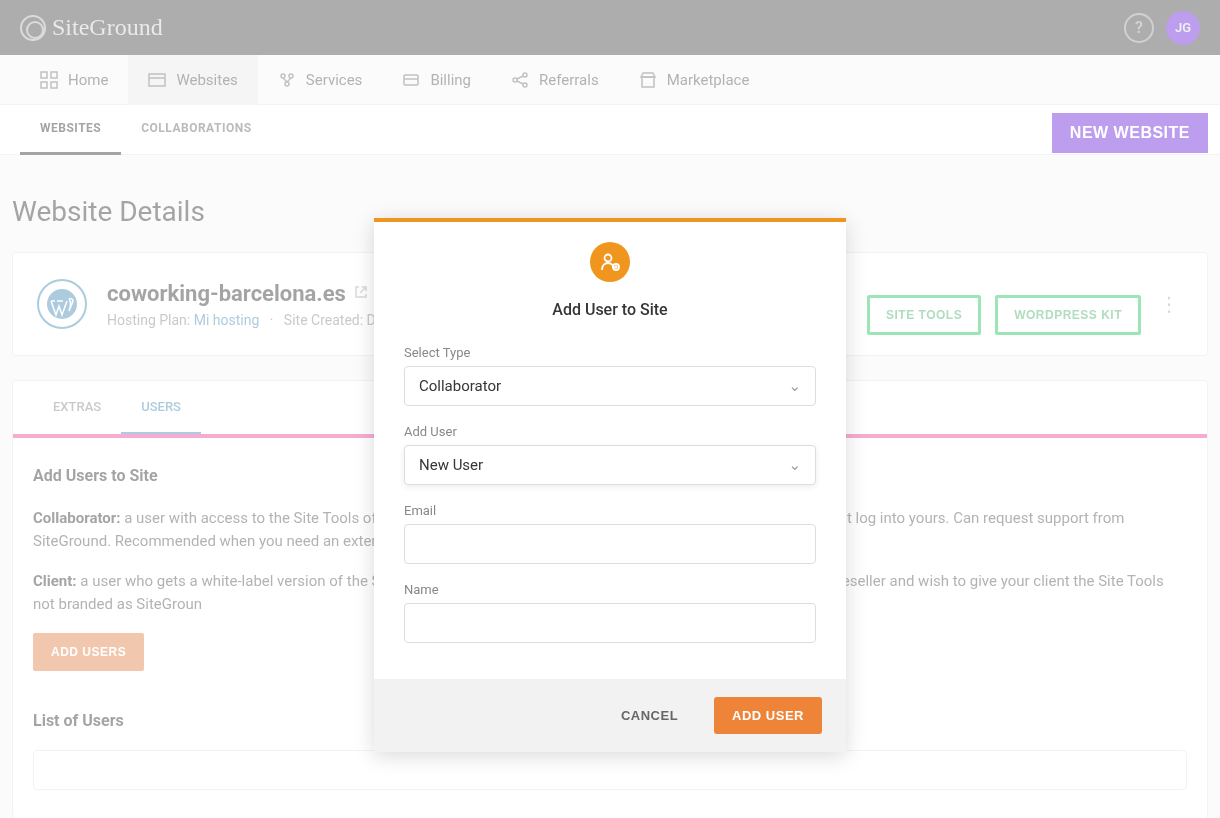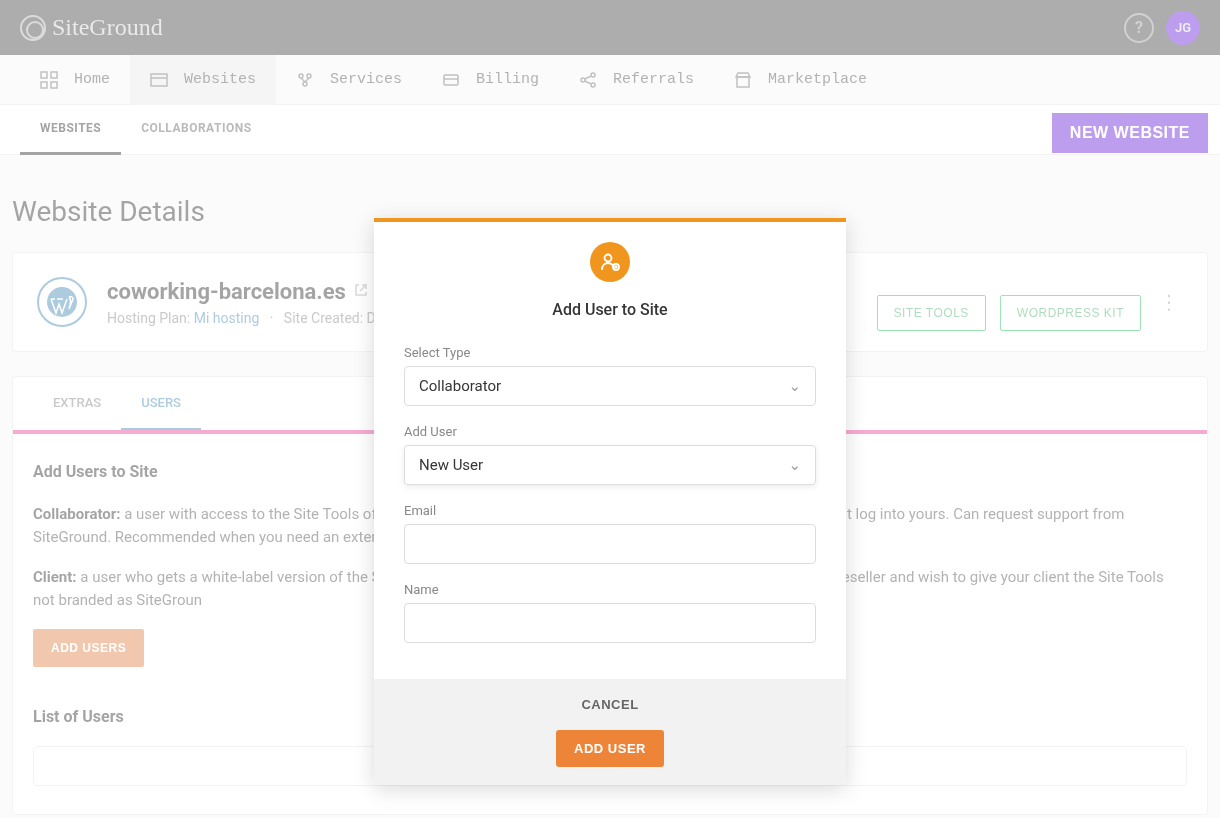--- a/index.html
+++ b/index.html
@@ -9,21 +9,21 @@
 .top-header { background: #4a4a4a; height: 55px; display: flex; align-items: center; padding: 0 20px; justify-content: space-between; }
 .logo { display: flex; align-items: center; color: #d0d0d0; font-size: 24px; font-family: "Comic Sans MS", cursive; }
 .logo-swirl { width: 26px; height: 26px; border: 2px solid #b0b0b0; border-radius: 50%; margin-right: 6px; position: relative; }
 .logo-swirl::after { content:''; position:absolute; width:14px; height:14px; border:2px solid #b0b0b0; border-radius:50%; top:4px; left:4px; }
 .header-right { display: flex; align-items: center; gap: 12px; }
 .help-circle { width: 30px; height: 30px; border: 2px solid #999; border-radius: 50%; display:flex; align-items:center; justify-content:center; color:#999; font-weight:bold; cursor:pointer; }
 .avatar { width: 34px; height: 34px; border-radius: 50%; background: #6d28d9; color:#ddd; display:flex; align-items:center; justify-content:center; font-size:13px; font-weight:600; cursor:pointer; }
 
 
 .main-nav { background: #f5f5f5; height: 50px; display: flex; align-items: center; padding: 0 20px; gap: 0; border-bottom: 1px solid #e5e5e5; }
-.nav-item { display: flex; align-items: center; gap: 16px; padding: 0 20px; height: 50px; color: #555; font-size: 15px; cursor: pointer; font-family: Liberation Mono, monospace; }
+.nav-item { display: flex; align-items: center; gap: 10px; padding: 0 20px; height: 50px; color: #555; font-size: 15px; cursor: pointer; }
 .nav-item.active { background: #e8e8e8; }
 .nav-icon { width: 18px; height: 18px; display:inline-flex; align-items:center; justify-content:center; }
 
 
 .sub-tabs { background: #fff; height: 50px; display:flex; align-items:center; padding: 0 20px; border-bottom: 1px solid #e5e5e5; position:relative; }
 .sub-tab { font-size: 12px; font-weight: 700; letter-spacing: 0.5px; color: #666; padding: 0 20px; height:50px; display:flex; align-items:center; cursor:pointer; border-bottom: 3px solid transparent; }
 .sub-tab.active { border-bottom-color: #363636; color:#363636; }
 .new-website-btn { position:absolute; right:12px; top:8px; background:#6d28d9; color:#fff; font-size:16px; font-weight:700; padding: 11px 18px; border:none; cursor:pointer; letter-spacing:0.5px; }
 
 
@@ -31,21 +31,21 @@
 h1.page-title { font-size: 28px; font-weight: 400; color: #363636; margin: 20px 0 24px 0; }
 
 .site-card { background:#fff; border:1px solid #e5e5e5; border-radius:4px; padding: 20px 24px; display:flex; align-items:center; gap:20px; }
 .wp-badge { width:50px; height:50px; border-radius:50%; background:#fff; border:2px solid #4a8db7; display:flex; align-items:center; justify-content:center; }
 .site-info { flex:1; }
 .site-domain { font-size:22px; font-weight:700; color:#363636; display:flex; align-items:center; gap:8px; }
 .ext-link { color:#999; font-size:14px; }
 .site-meta { margin-top:6px; font-size:14px; color:#888; }
 .site-meta a { color:#4a8db7; text-decoration:none; }
 .site-actions { display:flex; gap:14px; align-items:center; }
-.outline-btn { border:1px solid #22c55e; color:#4fb36f; background:#fff; font-size:12px; font-weight:400; padding:10px 16px; cursor:pointer; letter-spacing:0.5px; border-radius:2px;margin-top:22px; }
+.outline-btn { border:3px solid #22c55e; color:#4fb36f; background:#fff; font-size:12px; font-weight:700; padding:10px 16px; cursor:pointer; letter-spacing:0.5px; border-radius:2px;margin-top:22px; }
 .more-dots { color:#aaa; font-size:20px; cursor:pointer; padding:0 4px; }
 
 .details-panel { background:#fff; border:1px solid #e5e5e5; border-radius:4px; margin-top:24px; }
 .detail-tabs { display:flex; padding: 0 20px; border-bottom:4px solid #ec4899; }
 .detail-tab { font-size:13px; font-weight:500; color:#888; padding:18px 20px; cursor:pointer; border-bottom:2px solid transparent; }
 .detail-tab.active { color:#4a8db7; border-bottom-color:#4a8db7; }
 .detail-body { padding: 28px 20px; }
 .detail-body h3 { font-size:16px; font-weight:700; margin-bottom:22px; }
 .detail-body p { font-size:15px; color:#555; line-height:1.5; margin-bottom:18px; }
 .detail-body p strong { color:#363636; }
@@ -60,21 +60,21 @@
 .modal-icon-wrap { display:flex; justify-content:center; margin-bottom:18px; }
 .modal-icon { width:40px; height:40px; border-radius:50%; background:#f0961e; display:flex; align-items:center; justify-content:center; color:#fff; }
 .modal-title { text-align:center; font-size:16px; font-weight:500; color:#363636; margin-bottom:26px; }
 .form-group { margin-bottom:18px; }
 .form-label { font-size:13px; color:#888; margin-bottom:6px; display:block; }
 .select-box, .text-input { width:100%; border:1px solid #ddd; border-radius:4px; height:40px; padding:12px 14px; font-size:15px; color:#363636; background:#fff; position:relative; display:flex; align-items:center; justify-content:space-between; cursor:pointer; }
 .select-box.shadowed { box-shadow:0 2px 6px rgba(0,0,0,0.08);gap:16px; }
 .chev { color:#999; }
 .text-input { cursor:text; }
 input.text-input { outline:none; }
-.modal-footer { background:#f2f2f2; padding: 18px 24px; display:flex; justify-content:flex-end; gap:18px; align-items:center;flex-direction:column; }
+.modal-footer { background:#f2f2f2; padding: 18px 24px; display:flex; justify-content:flex-end; gap:36px; align-items:center; }
 .cancel-btn { background:transparent; border:none; color:#666; font-size:13px; font-weight:700; letter-spacing:0.5px; cursor:pointer; }
 .primary-btn { background:#ee8438; color:#fff; border:none; font-size:13px; font-weight:700; padding:11px 18px; cursor:pointer; letter-spacing:0.5px; border-radius:3px; }
 </style>
 </head>
 <body>
 
 <div class="top-header">
   <div class="logo">
     <span class="logo-swirl"></span>
     <span>SiteGround</span>

